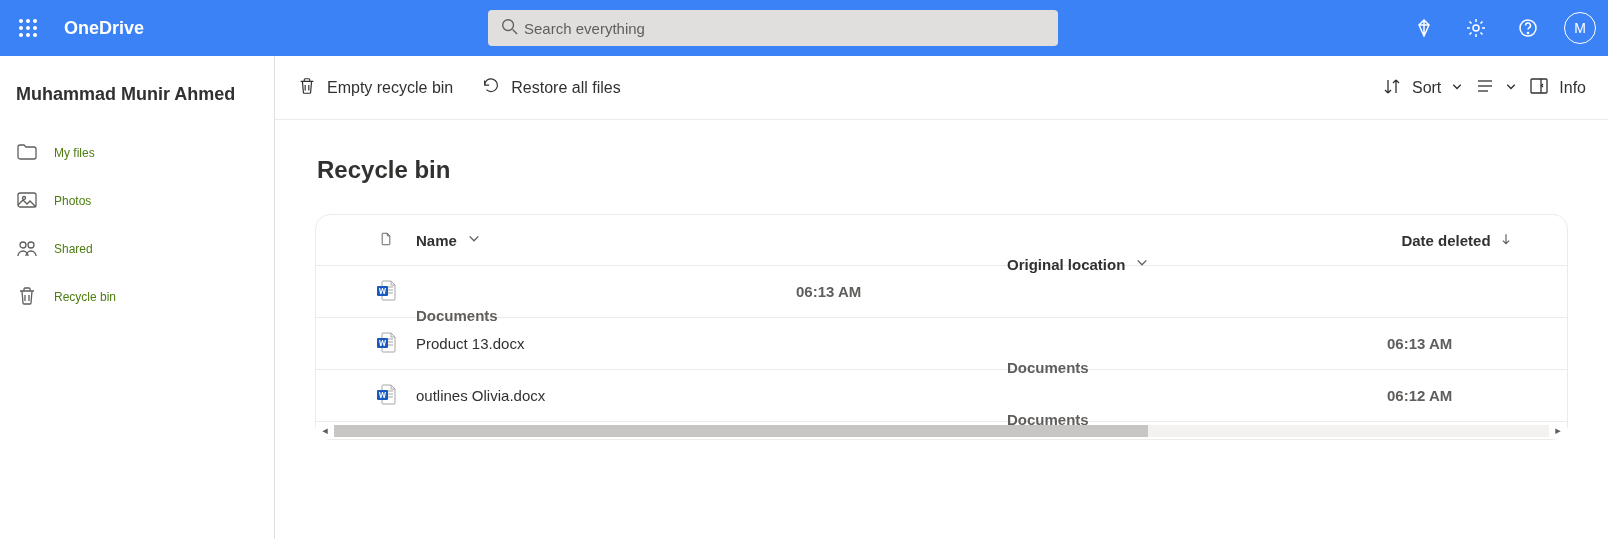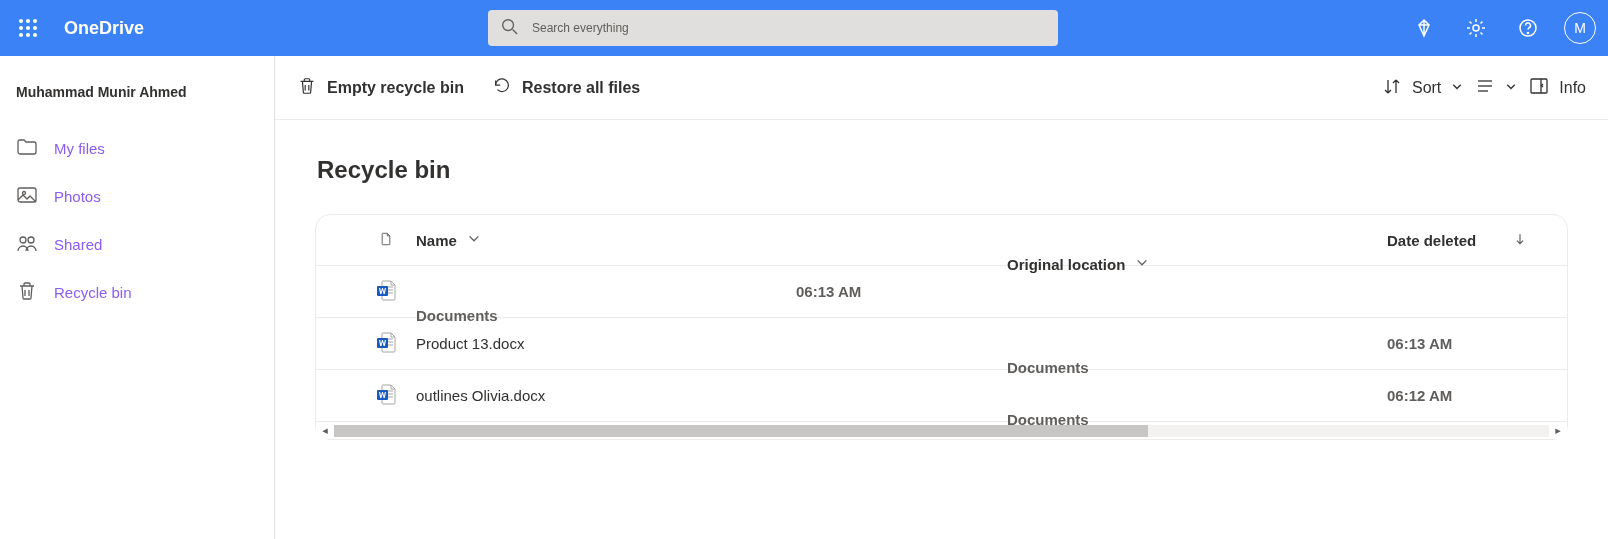--- a/index.html
+++ b/index.html
@@ -6,53 +6,53 @@
 body { width:1608px; height:539px; overflow:hidden; background:#fff; }
 
 
 .header { height:56px; background:#3b82f6; display:flex; align-items:center; color:#fff; }
 .waffle { width:56px; height:56px; display:flex; align-items:center; justify-content:center; cursor:pointer; }
 .waffle svg { width:20px; height:20px; fill:#fff; }
 .brand { font-size:18px; font-weight:600; margin-left:8px; }
 .search-wrap { flex:1; display:flex; justify-content:center; }
 .search { width:570px; height:36px; background:#e1dfdd; border-radius:4px; display:flex; align-items:center; padding:0 12px; }
 .search svg { width:18px; height:18px; fill:none; stroke:#605e5c; stroke-width:1.5; }
-.search input { border:none; background:transparent; outline:none; margin-left:14px; font-size:12px; color:#323130; flex:1; }
+.search input { border:none; background:transparent; outline:none; margin-left:6px; font-size:15px; color:#323130; flex:1; }
 .search input::placeholder { color:#605e5c; }
 .hdr-icons { display:flex; align-items:center; gap:8px; padding-right:12px; }
 .hdr-btn { width:44px; height:56px; display:flex; align-items:center; justify-content:center; cursor:pointer; }
 .hdr-btn svg { width:20px; height:20px; fill:none; stroke:#fff; stroke-width:1.5; }
 .avatar { width:32px; height:32px; border:1px solid #fff; border-radius:50%; display:flex; align-items:center; justify-content:center; font-size:14px; color:#fff; margin-left:6px; cursor:pointer; }
 
 
 .shell { display:flex; height:calc(539px - 56px); }
 .sidebar { width:275px; border-right:1px solid #e1dfdd; padding:28px 0 0 0; }
-.user-name { font-size:14px; font-weight:600; color:#323130; padding:0 16px 24px 16px; }
-.nav-item { display:flex; align-items:center; height:48px; padding:0 16px; gap:16px; cursor:pointer; color:#8b5cf6; font-size:15px; }
+.user-name { font-size:18px; font-weight:600; color:#323130; padding:0 16px 24px 16px; }
+.nav-item { display:flex; align-items:center; height:48px; padding:0 16px; gap:16px; cursor:pointer; color:#4d7c0f; font-size:12px; }
 .nav-item svg { width:22px; height:22px; fill:none; stroke:#605e5c; stroke-width:1.3; }
 
 
 .main { flex:1; display:flex; flex-direction:column; overflow:hidden; }
 .cmdbar { display:flex; align-items:center; height:64px; padding:0 22px; border-bottom:1px solid #edebe9; }
-.cmd-left { display:flex; align-items:center; gap:28px;font-weight:bold; }
+.cmd-left { display:flex; align-items:center; gap:28px; }
 .cmd-btn { display:flex; align-items:center; gap:10px; cursor:pointer; font-size:16px; color:#323130; }
 .cmd-btn svg { width:20px; height:20px; fill:none; stroke:#323130; stroke-width:1.3; }
 .cmd-right { margin-left:auto; display:flex; align-items:center; gap:12px; }
 .cmd-right .cmd-btn svg { stroke:#323130; }
 .chev-sm { width:12px!important; height:12px!important; stroke-width:1.8!important; }
 
 .content-scroll { flex:1; overflow:auto; padding:36px 40px 0 40px; position:relative; }
 .page-title { font-size:24px; font-weight:600; color:#323130; margin-bottom:30px; padding-left:2px; }
 
 .card { border:1px solid #edebe9; border-radius:15px; background:#fff; }
 .thead { display:flex; align-items:center; height:50px; padding:0 40px; font-size:15px; font-weight:600; color:#323130; }
 .col-icon { width:60px; display:flex; justify-content:center; }
 .col-name { flex:1; display:flex; align-items:center; gap:10px; }
 .col-loc { width:380px; display:flex; align-items:center; gap:10px;margin-top:48px; }
-.col-date { width:140px; display:flex; align-items:center; gap:8px; justify-content:space-between; }
+.col-date { width:140px; display:flex; align-items:center; gap:8px; justify-content:center; }
 .thead svg { width:14px; height:14px; fill:none; stroke:#605e5c; stroke-width:1.5; }
 .doc-icon-g { width:18px; height:22px; }
 
 .row { display:flex; align-items:center; height:52px; padding:0 40px; border-top:1px solid #edebe9; font-size:15px; color:#323130; cursor:pointer; }
 .row .col-loc, .row .col-date { color:#605e5c; font-weight:700; }
 .row .col-date { justify-content:flex-start; }
 .word-icon { width:22px; height:22px; }
 
 .hscroll { height:18px; display:flex; align-items:center; background:#fff; border-top:1px solid #edebe9; }
 .hscroll .arrow { width:18px; display:flex; align-items:center; justify-content:center; color:#605e5c; font-size:11px; }

